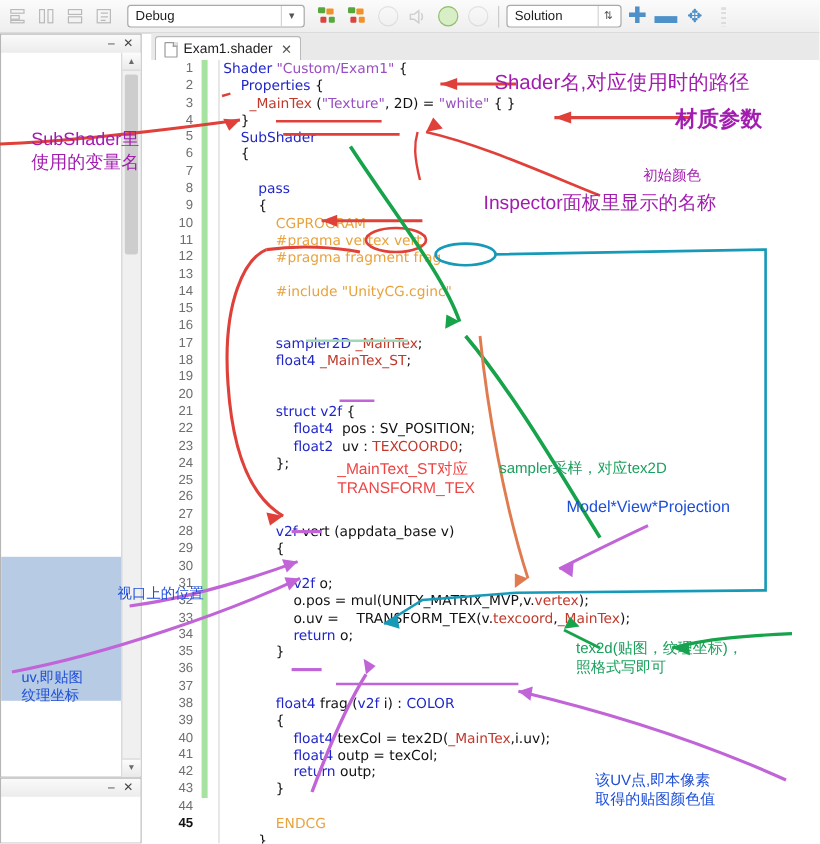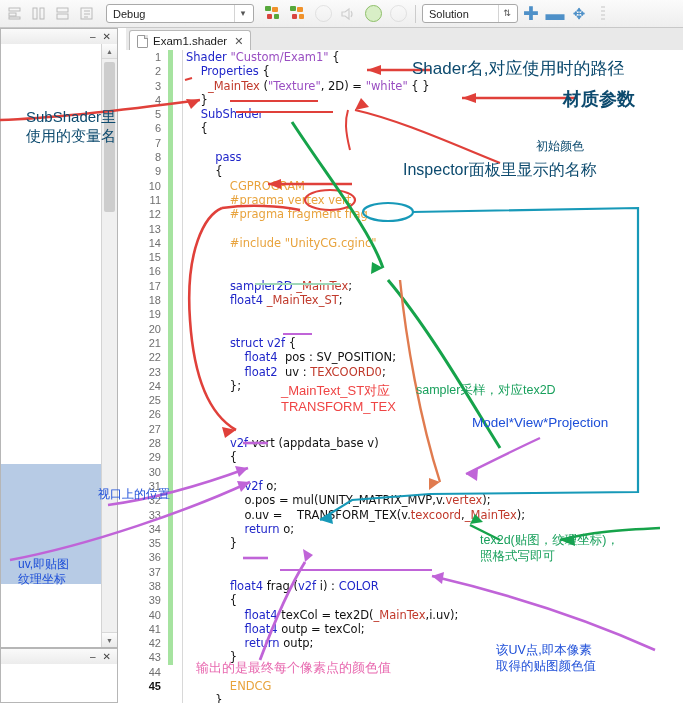--- a/index.html
+++ b/index.html
@@ -117,21 +117,21 @@
   }
   .code .ln{height:14.3px;line-height:14.3px;}
   .kw{color:#2026c9;}
   .str{color:#9a4fc2;}
   .pre{color:#e8a33d;}
   .sem{color:#c0392b;}
 
   
   .overlay{position:absolute;left:0;top:0;width:683px;height:703px;pointer-events:none;}
   .note{position:absolute;white-space:pre;line-height:1.25;}
-  .n-red{color:#0c4a6e;}
+  .n-red{color:#a21caf;}
   .n-pink{color:#e86ab0;}
   .n-purple{color:#1d4ed8;}
   .n-green{color:#19a05c;}
   .n-orange{color:#ef4444;}
 </style>
 </head>
 <body>
 
 <div id="app">
 
@@ -377,16 +377,15 @@
 TRANSFORM_TEX</div>
     <div class="note n-green" style="left:416px;top:383px;font-size:12.5px;">sampler采样，对应tex2D</div>
     <div class="note n-purple" style="left:472px;top:415px;font-size:13.5px;">Model*View*Projection</div>
     <div class="note n-purple" style="left:98px;top:487px;font-size:12px;">视口上的位置</div>
     <div class="note n-purple" style="left:18px;top:557px;font-size:12px;">uv,即贴图
 纹理坐标</div>
     <div class="note n-green" style="left:480px;top:533px;font-size:12.5px;">tex2d(贴图，纹理坐标)，
 照格式写即可</div>
     <div class="note n-purple" style="left:496px;top:643px;font-size:12.5px;">该UV点,即本像素
 取得的贴图颜色值</div>
-    <div class="note n-pink" style="left:196px;top:660px;font-size:13px;">输出的是最终每个像素点的颜色值</div>
   </div>
 
 </div>
 
 </body></html>

